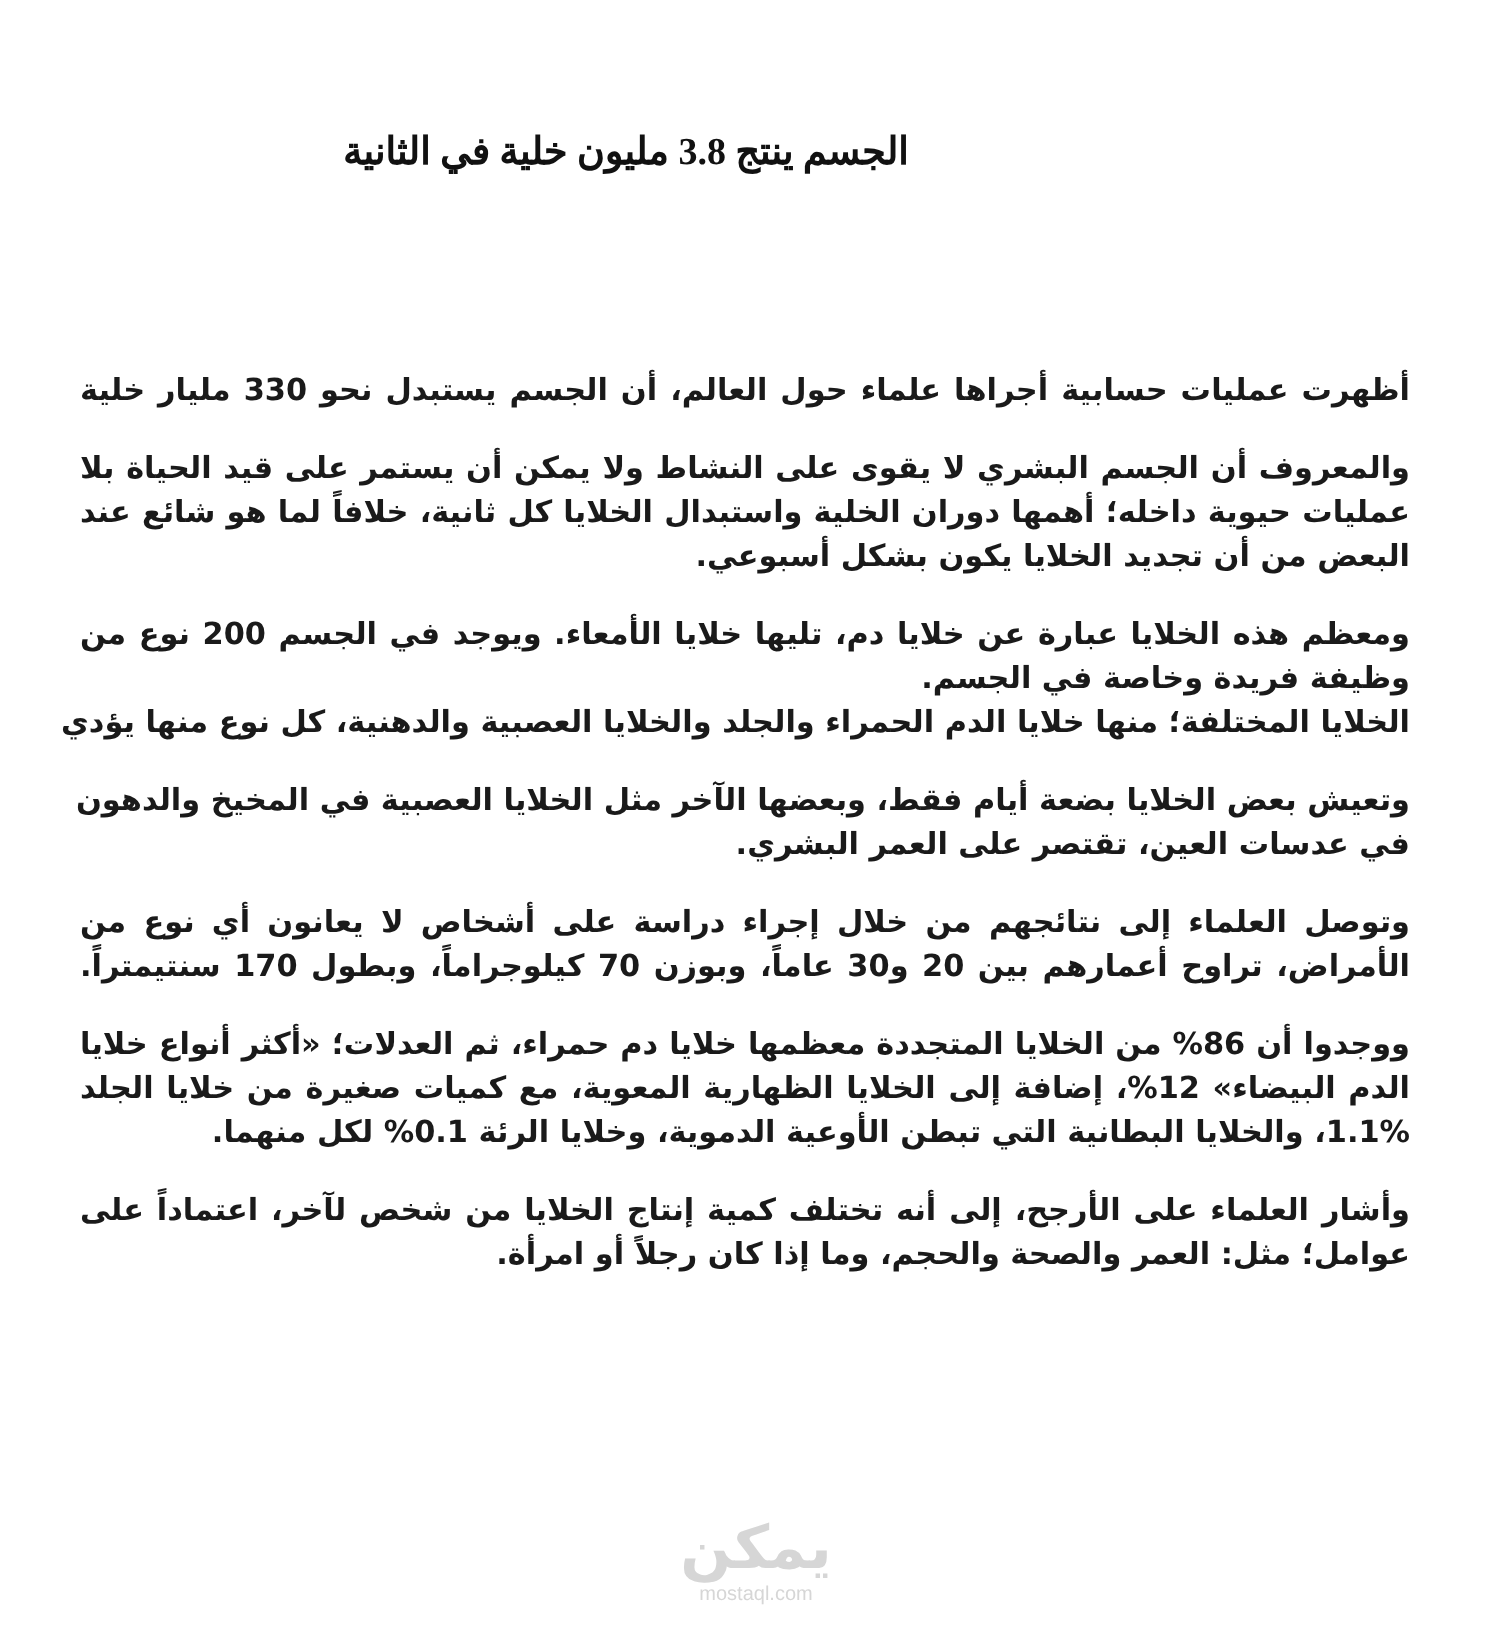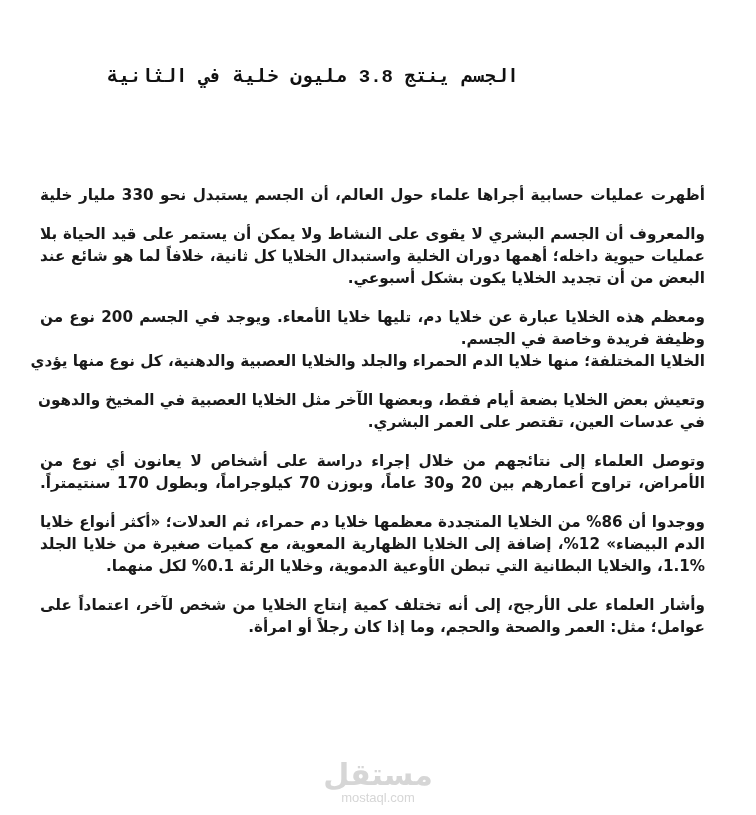--- a/index.html
+++ b/index.html
@@ -5,21 +5,21 @@
     html, body { margin: 0; padding: 0; background: #ffffff; }
     body { width: 756px; height: 815px; position: relative; overflow: hidden; }
     .page {
       position: absolute; left: 0; top: 0; width: 756px; height: 815px;
       background: #ffffff; color: #1a1a1a;
       font-family: "DejaVu Sans", "Liberation Sans", sans-serif;
     }
     .title {
       position: absolute; top: 64px; left: 0; width: 626px;
       text-align: center; direction: rtl;
-      font-family: Liberation Mono, monospace;
+      font-family: Liberation Serif, serif;
       font-weight: bold; font-size: 19px; color: #111;
       line-height: 26px;
     }
     .body {
       position: absolute; top: 184px; left: 40px; width: 665px;
       direction: rtl;
       font-weight: bold;
     }
     .para { margin: 0 0 17px 0; }
     .line {
@@ -32,21 +32,21 @@
     .watermark {
       position: absolute; left: 318px; top: 760px; width: 120px; text-align: center;
       color: #d6d6d6;
     }
     .wm-ar {
       display: block; font-family: "DejaVu Sans", sans-serif; font-weight: bold;
       font-size: 30px; line-height: 30px; direction: rtl;
     }
     .wm-en {
       display: block; font-family: "Liberation Sans", sans-serif;
-      font-size: 13px; line-height: 14px; margin-top: 1px;
+      font-size: 10px; line-height: 14px; margin-top: 1px;
     }
   </style>
 </head>
 <body>
 
 <div class="page">
   <h1 class="title" style="margin:0;">الجسم ينتج 3.8 مليون خلية في الثانية</h1>
 
   <div class="body">
     <div class="para">
@@ -75,16 +75,16 @@
       <span class="line">الدم البيضاء» 12%، إضافة إلى الخلايا الظهارية المعوية، مع كميات صغيرة من خلايا الجلد</span>
       <span class="line last">1.1%، والخلايا البطانية التي تبطن الأوعية الدموية، وخلايا الرئة 0.1% لكل منهما.</span>
     </div>
     <div class="para">
       <span class="line">وأشار العلماء على الأرجح، إلى أنه تختلف كمية إنتاج الخلايا من شخص لآخر، اعتماداً على</span>
       <span class="line last">عوامل؛ مثل: العمر والصحة والحجم، وما إذا كان رجلاً أو امرأة.</span>
     </div>
   </div>
 
   <div class="watermark">
-    <span class="wm-ar">مستقل</span>
+    <span class="wm-ar">يمكن</span>
     <span class="wm-en">mostaql.com</span>
   </div>
 </div>
 
 </body></html>

